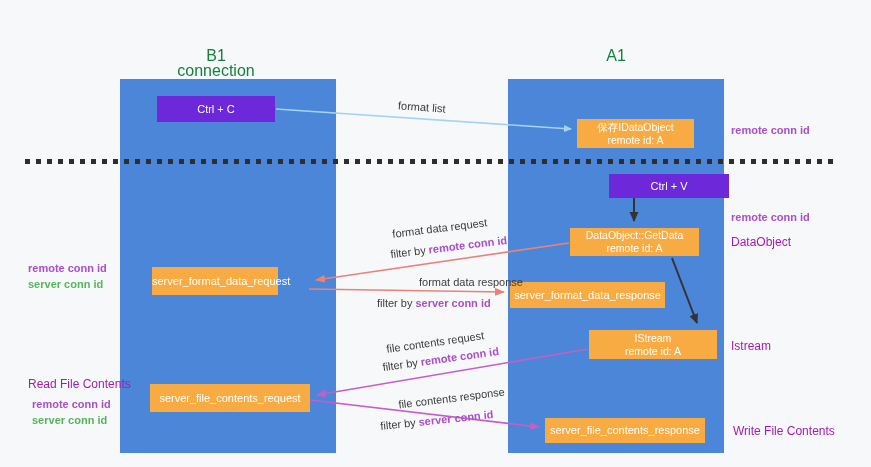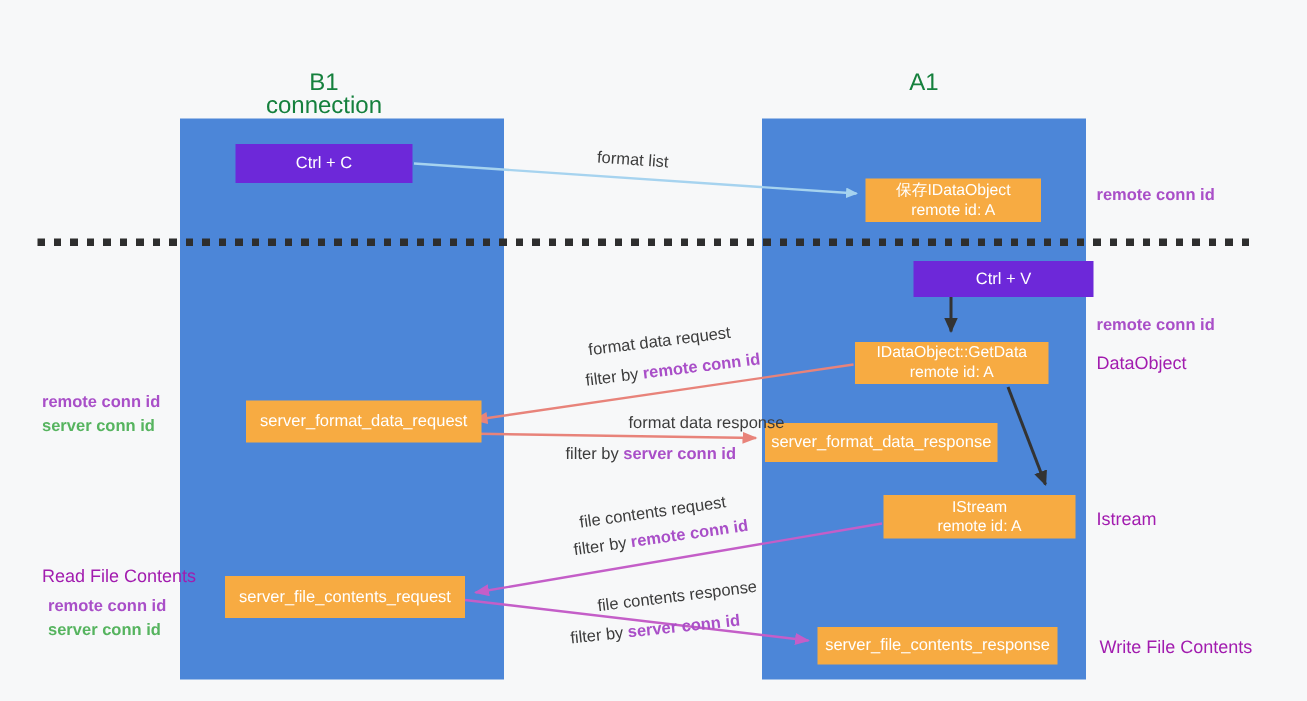--- a/index.html
+++ b/index.html
@@ -23,21 +23,21 @@
 
   .node{position:absolute; color:#fff; text-align:center; display:flex; flex-direction:column; justify-content:center;
     font-size:11px; line-height:13px;}
   .node.green{background:#6d28d9;}
   .node.orange{background:#f7ab42;}
 
   .n-ctrl-c{left:157px; top:96px; width:118px; height:26px;}
   .n-save{left:577px; top:119px; width:117px; height:29px; font-size:10.5px;}
   .n-ctrl-v{left:573px; top:174px; width:120px; height:24px;margin-left:36px;}
   .n-getdata{left:570px; top:228px; width:129px; height:28px; font-size:10.5px;}
-  .n-freq{left:164px; top:267px; width:157px; height:28px;}
+  .n-freq{left:152px; top:267px; width:126px; height:28px;}
   .n-fresp{left:510px; top:282px; width:155px; height:26px;}
   .n-istream{left:589px; top:330px; width:128px; height:29px; font-size:10.5px;}
   .n-fcreq{left:150px; top:384px; width:160px; height:28px;}
   .n-fcresp{left:545px; top:418px; width:160px; height:25px;}
 
   .elabel{position:absolute; font-size:11px; color:#3c3c3c; white-space:nowrap;}
   .purple{color:#a94fc8; font-weight:bold;}
   .greenlbl{color:#56b45f; font-weight:bold;}
   .elabel .filter{margin-right:3px;}
 
@@ -115,21 +115,21 @@
   <div class="node orange n-save">
     <div>保存IDataObject</div>
     <div>remote id: A</div>
   </div>
 
   <div class="node green n-ctrl-v">
     <div>Ctrl + V</div>
   </div>
 
   <div class="node orange n-getdata">
-    <div>IDataObject::GetData</div>
+    <div>DataObject::GetData</div>
     <div>remote id: A</div>
   </div>
 
   <div class="node orange n-freq">
     <div>server_format_data_request</div>
   </div>
 
   <div class="node orange n-fresp">
     <div>server_format_data_response</div>
   </div>

